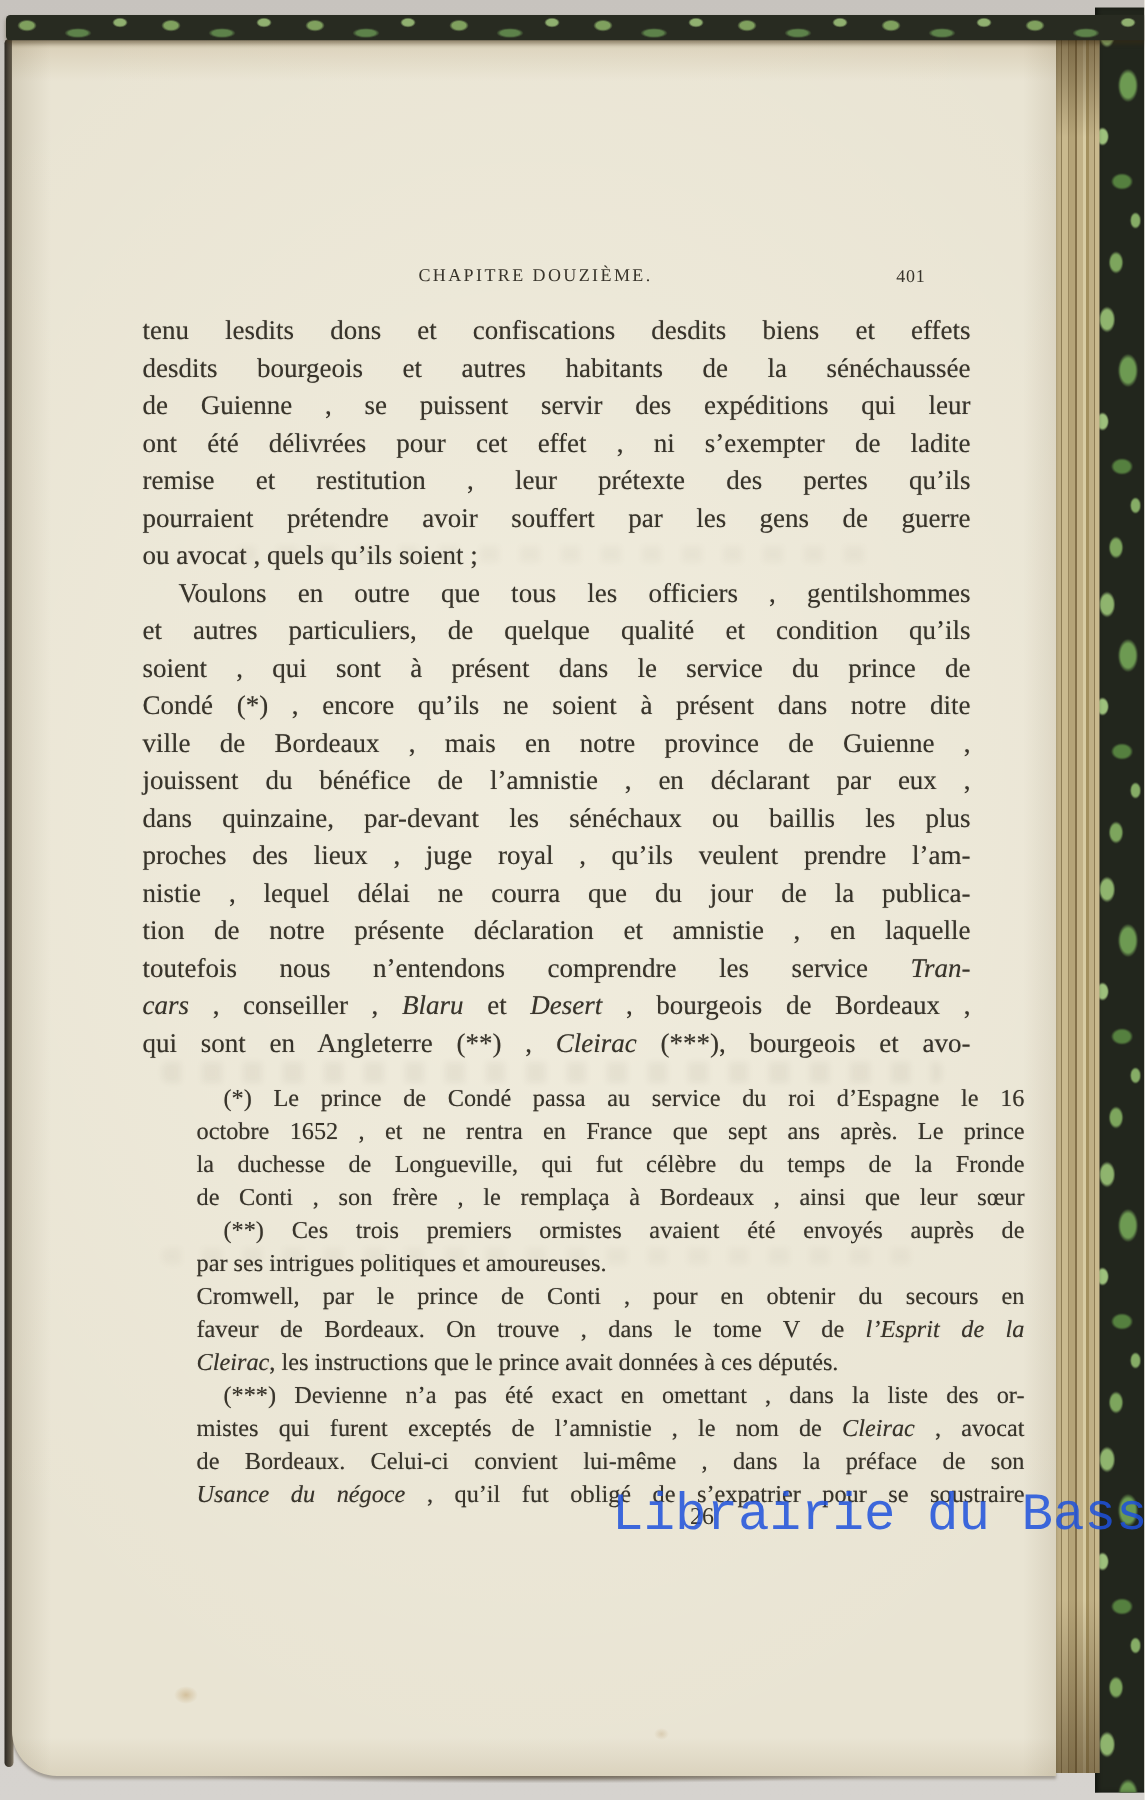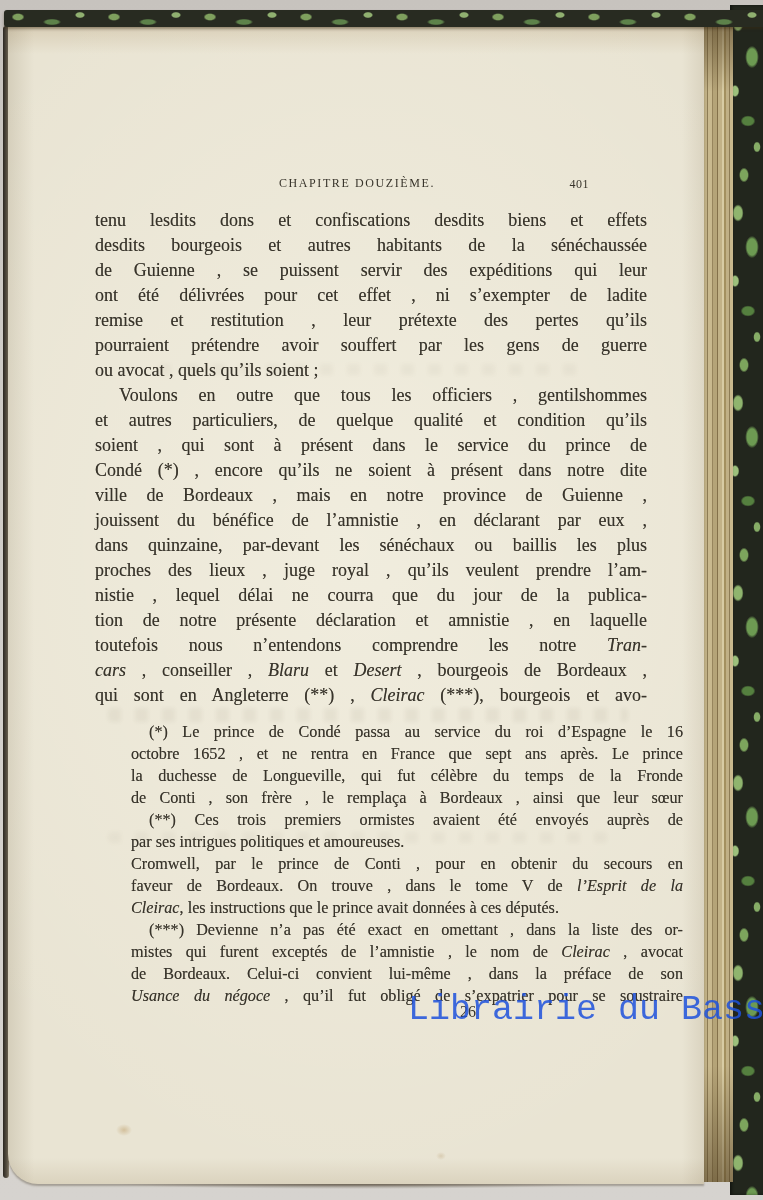--- a/index.html
+++ b/index.html
@@ -63,21 +63,21 @@
         background:repeating-linear-gradient(90deg,rgba(95,85,62,.14) 0 13px,rgba(95,85,62,0) 13px 27px);}
   .ghost1{left:100px;top:684px;width:520px;height:14px;}
   .ghost2{left:150px;top:340px;width:430px;height:11px;opacity:.3;}
   .ghost3{left:100px;top:808px;width:500px;height:11px;opacity:.3;}
 
   
   .ink{color:#38342b;}
   .running-header{position:absolute;left:87px;top:152px;width:552px;z-index:7;
     font-size:12px;letter-spacing:1.6px;text-align:center;}
   .running-header .chapter{display:inline-block;transform:translateX(-14px);}
-  .running-header .folio{position:absolute;right:58px;top:1px;letter-spacing:.5px;}
+  .running-header .folio{position:absolute;right:30px;top:1px;letter-spacing:.5px;}
   .body-block{position:absolute;left:87px;top:184px;width:552px;z-index:7;
     font-size:18px;line-height:25px;}
   .foot-block{position:absolute;left:87px;top:697px;width:552px;z-index:7;
     font-size:16.2px;line-height:22px;margin-left:36px;}
   .line{text-align:justify;text-align-last:justify;text-justify:inter-word;
         text-shadow:0 0 .5px rgba(56,52,43,.55);}
   .line.nojust{text-align:left;text-align-last:left;}
   .body-block .line.ind{text-indent:24px;}
   .foot-block .line.ind{text-indent:18px;}
   .line em{font-style:italic;}
@@ -120,21 +120,21 @@
         <div class="line ind"><span>Voulons en outre que tous les officiers , gentilshommes</span></div>
         <div class="line"><span>et autres particuliers, de quelque qualité et condition qu’ils</span></div>
         <div class="line"><span>soient , qui sont à présent dans le service du prince de</span></div>
         <div class="line"><span>Condé (*) , encore qu’ils ne soient à présent dans notre dite</span></div>
         <div class="line"><span>ville de Bordeaux , mais en notre province de Guienne ,</span></div>
         <div class="line"><span>jouissent du bénéfice de l’amnistie , en déclarant par eux ,</span></div>
         <div class="line"><span>dans quinzaine, par-devant les sénéchaux ou baillis les plus</span></div>
         <div class="line"><span>proches des lieux , juge royal , qu’ils veulent prendre l’am-</span></div>
         <div class="line"><span>nistie , lequel délai ne courra que du jour de la publica-</span></div>
         <div class="line"><span>tion de notre présente déclaration et amnistie , en laquelle</span></div>
-        <div class="line"><span>toutefois nous n’entendons comprendre les notre </span><em>Tran-</em></div>
+        <div class="line"><span>toutefois nous n’entendons comprendre les service </span><em>Tran-</em></div>
         <div class="line"><em>cars</em><span> , conseiller , </span><em>Blaru</em><span> et </span><em>Desert</em><span> , bourgeois de Bordeaux ,</span></div>
         <div class="line"><span>qui sont en Angleterre (**) , </span><em>Cleirac</em><span> (***), bourgeois et avo-</span></div>
       </div>
 
     <div class="foot-block ink" id="foot-block">
         <div class="line ind"><span>(*) Le prince de Condé passa au service du roi d’Espagne le 16</span></div>
         <div class="line"><span>octobre 1652 , et ne rentra en France que sept ans après. Le prince</span></div>
         <div class="line"><span>la duchesse de Longueville, qui fut célèbre du temps de la Fronde</span></div>
         <div class="line"><span>de Conti , son frère , le remplaça à Bordeaux , ainsi que leur sœur</span></div>
         <div class="line ind"><span>(**) Ces trois premiers ormistes avaient été envoyés auprès de</span></div>

